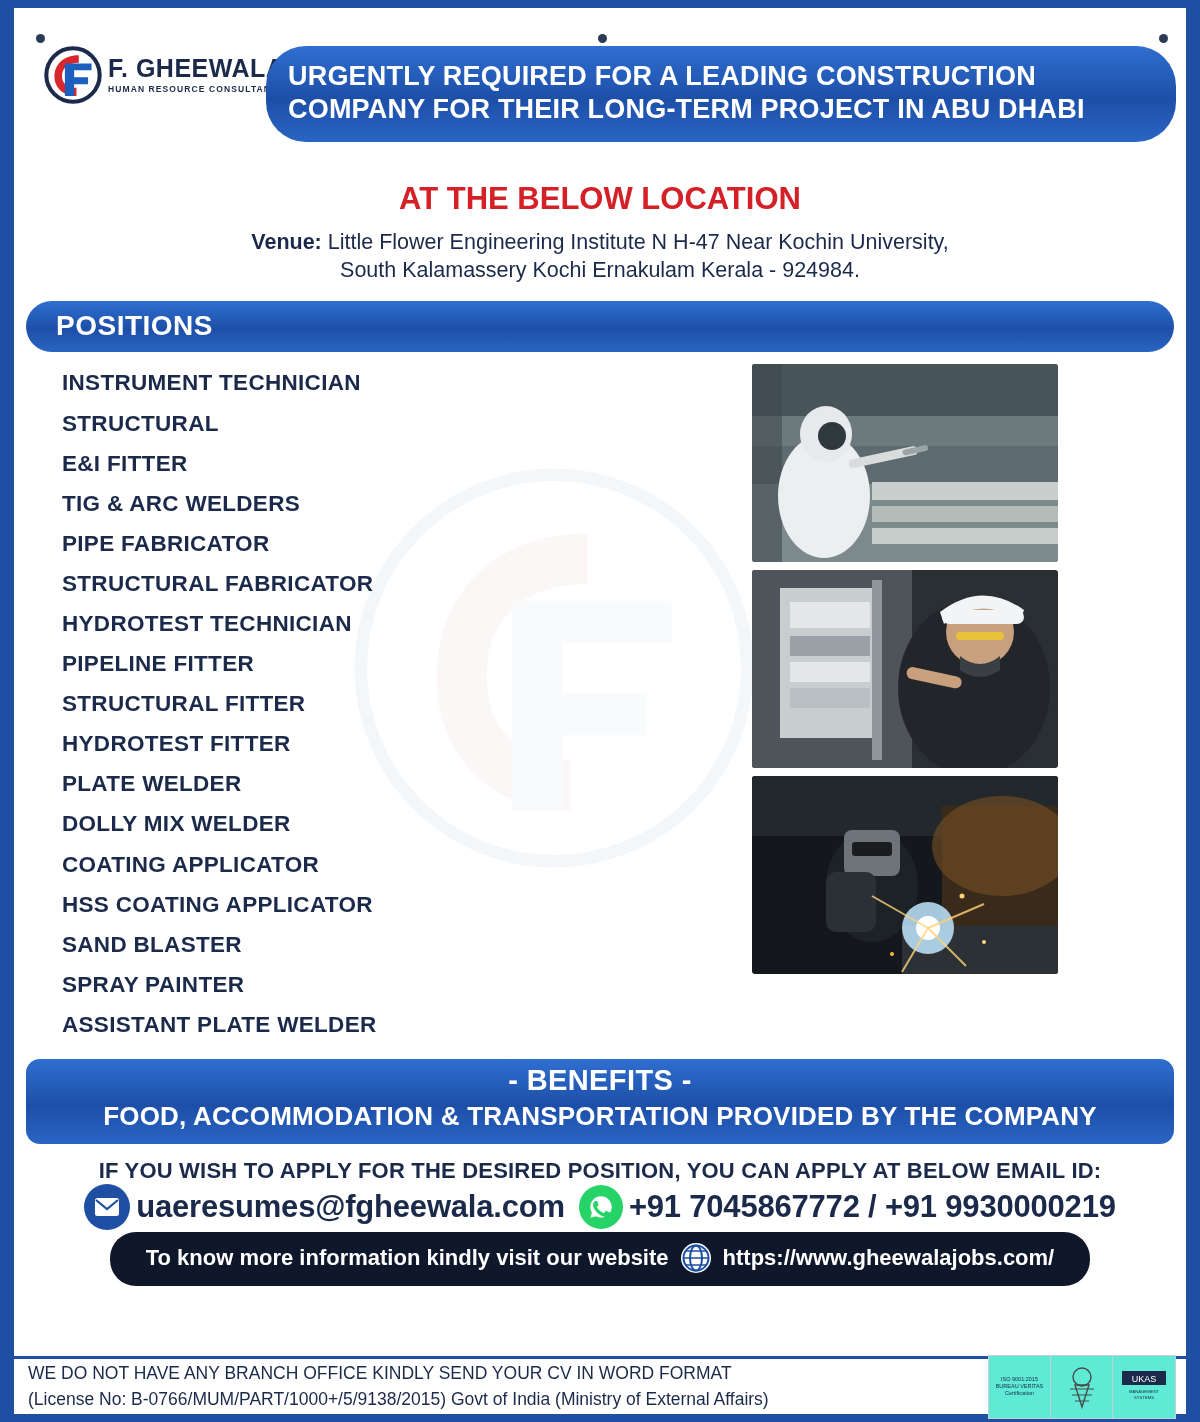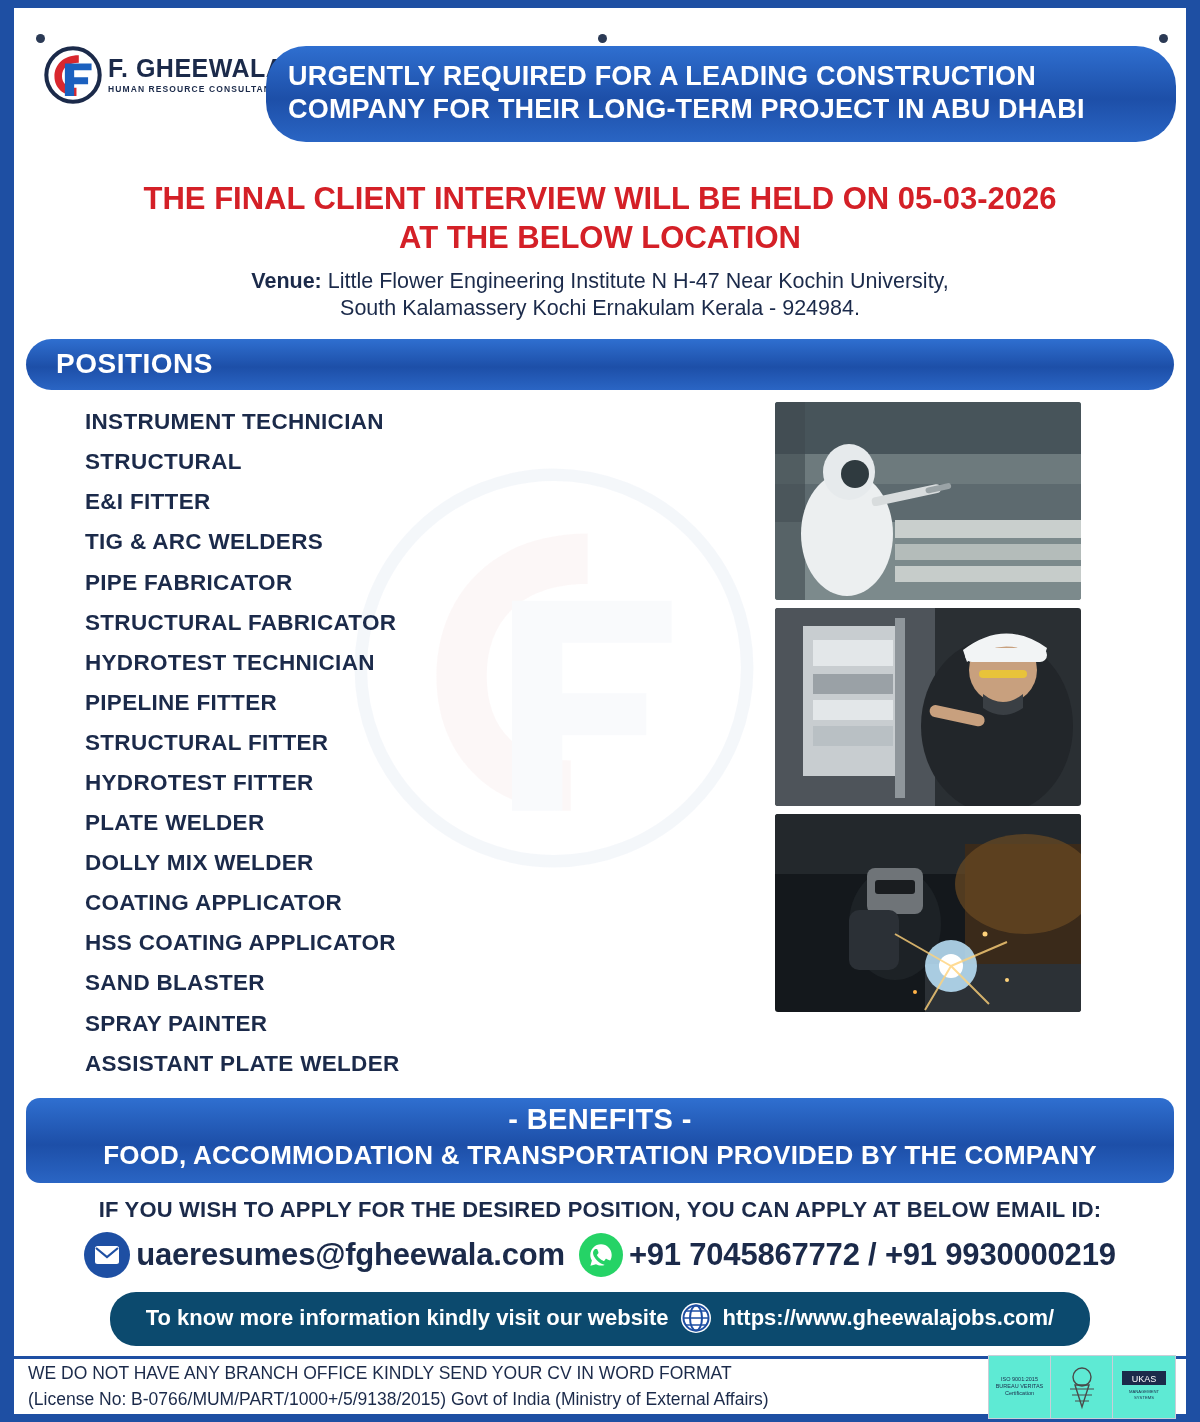--- a/index.html
+++ b/index.html
@@ -140,21 +140,21 @@
     font-weight: bold;
     padding: 9px 0 10px 30px;
     font-size: 28px;
     letter-spacing: 0.5px;
   }
 
   
   .content {
     position: relative;
     display: flex;
-    padding: 12px 12px 0 23px;
+    padding: 12px 12px 0 0;
     box-sizing: border-box;
     gap: 8px;
   }
   .positions {
     width: 730px;
     padding-left: 48px;
     box-sizing: border-box;
   }
   .positions li {
     list-style: none;
@@ -209,21 +209,21 @@
     color: #1b2a4a;
     margin-top: 14px;
     letter-spacing: 0.2px;
   }
 
   .contact-row {
     display: flex;
     align-items: center;
     justify-content: center;
     gap: 6px;
-    margin-top: 9px;
+    margin-top: 0;
     padding: 0 18px;
     box-sizing: border-box;
   }
   .mail-icon {
     width: 46px;
     height: 46px;
     border-radius: 50%;
     background: #1e4fa3;
     display: flex;
     align-items: center;
@@ -248,23 +248,23 @@
     margin-left: 8px;
   }
   .phones {
     font-size: 31px;
     font-weight: bold;
     color: #1b2a4a;
     letter-spacing: -0.2px;
   }
 
   .website-pill {
-    margin: 14px auto 0 auto;
+    margin: 2px auto 0 auto;
     width: 980px;
-    background: #0c4a6e;
+    background: #0f172a;
     border-radius: 26px;
     color: #ffffff;
     display: flex;
     align-items: center;
     justify-content: center;
     gap: 10px;
     padding: 9px 0 11px 0;
     font-size: 22px;
     font-weight: bold;
   }
@@ -341,21 +341,20 @@
         </svg>
         <div class="logo-text">
           <div class="logo-name">F. GHEEWALA</div>
           <div class="logo-sub">HUMAN RESOURCE CONSULTANTS</div>
         </div>
       </div>
       <div class="headline">URGENTLY REQUIRED FOR A LEADING CONSTRUCTION COMPANY FOR THEIR LONG-TERM PROJECT IN ABU DHABI</div>
     </div>
 
     <div class="interview">
-      <div>THE FINAL CLIENT INTERVIEW WILL BE HELD ON 05-03-2026</div>
       <div>AT THE BELOW LOCATION</div>
     </div>
     <div class="venue">
       <b>Venue:</b>
       <span>Little Flower Engineering Institute N H-47 Near Kochin University,</span>
       <div>South Kalamassery Kochi Ernakulam Kerala - 924984.</div>
     </div>
 
     <div class="bar">POSITIONS</div>
 

